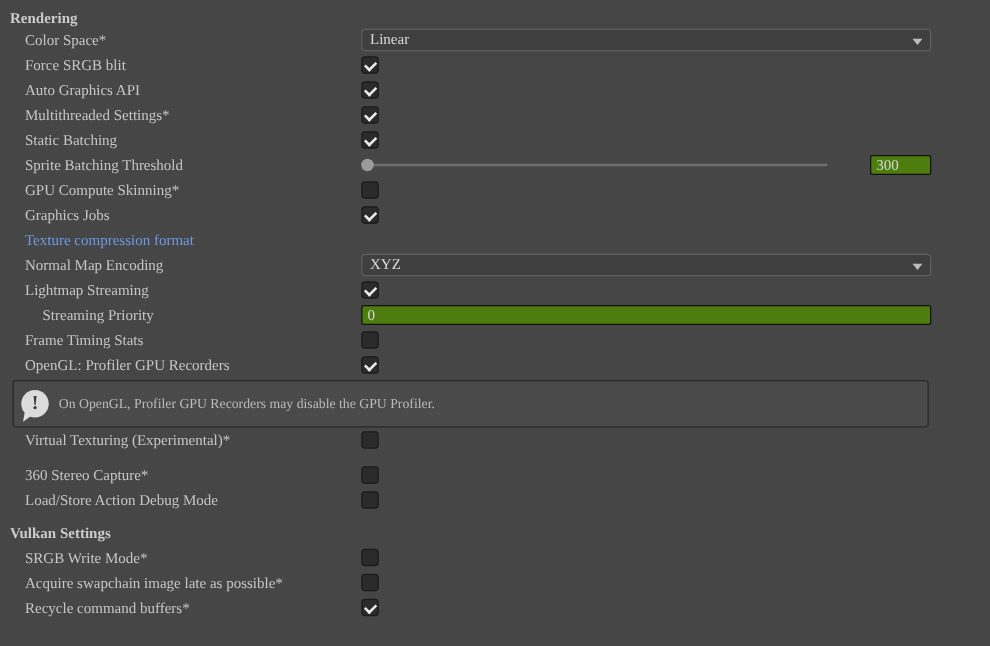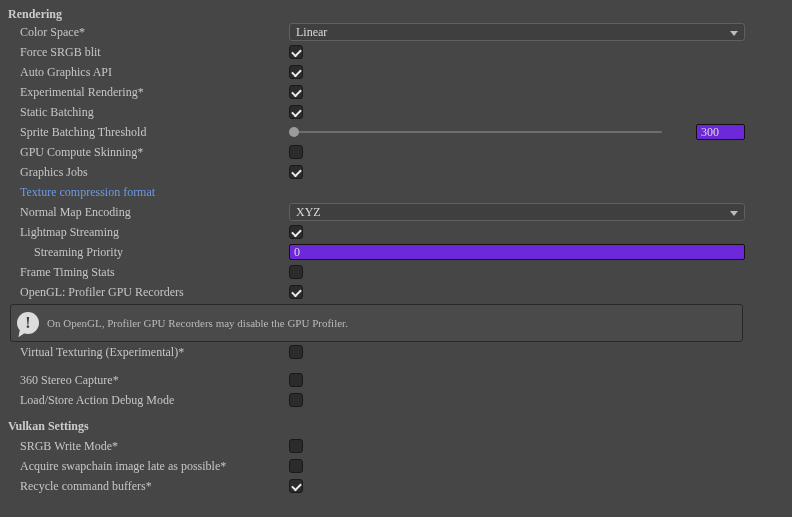--- a/index.html
+++ b/index.html
@@ -40,21 +40,21 @@
   
   .dropdown {
     flex:1;
     height:18px;
     margin-right:3px;
     background:#3F3F3F;
     border:1px solid #5F5F5F;
     border-radius:3px;
     position:relative;
     display:flex;
-    align-items:center;
+    align-items:flex-start;
     padding-left:6px;
     color:#DCDCDC;
     cursor:default;
   }
   .dropdown.focused {
     border-color:#4C82E8;
     box-shadow:0 0 0 1px rgba(76,130,232,.85);
   }
   .dd-arrow {
     position:absolute;
@@ -82,21 +82,21 @@
     border-left:2px solid #ECECEC;
     border-bottom:2px solid #ECECEC;
     transform:rotate(-45deg);
   }
 
   
   .field {
     flex:1;
     height:16px;
     margin-right:3px;
-    background:#6d28d9;
+    background:#4d7c0f;
     border:1px solid #111111;
     border-radius:2px;
     color:#D9D9D9;
     line-height:14px;
     padding-left:4px;
   }
   .field.small { flex:none; width:49px; }
 
   
   .slider {
@@ -179,21 +179,21 @@
     <span class="label">Force SRGB blit</span>
     <div class="checkbox checked"></div>
   </div>
 
   <div class="row">
     <span class="label">Auto Graphics API</span>
     <div class="checkbox checked"></div>
   </div>
 
   <div class="row">
-    <span class="label">Experimental Rendering*</span>
+    <span class="label">Multithreaded Settings*</span>
     <div class="checkbox checked"></div>
   </div>
 
   <div class="row">
     <span class="label">Static Batching</span>
     <div class="checkbox checked"></div>
   </div>
 
   <div class="row">
     <span class="label">Sprite Batching Threshold</span>

